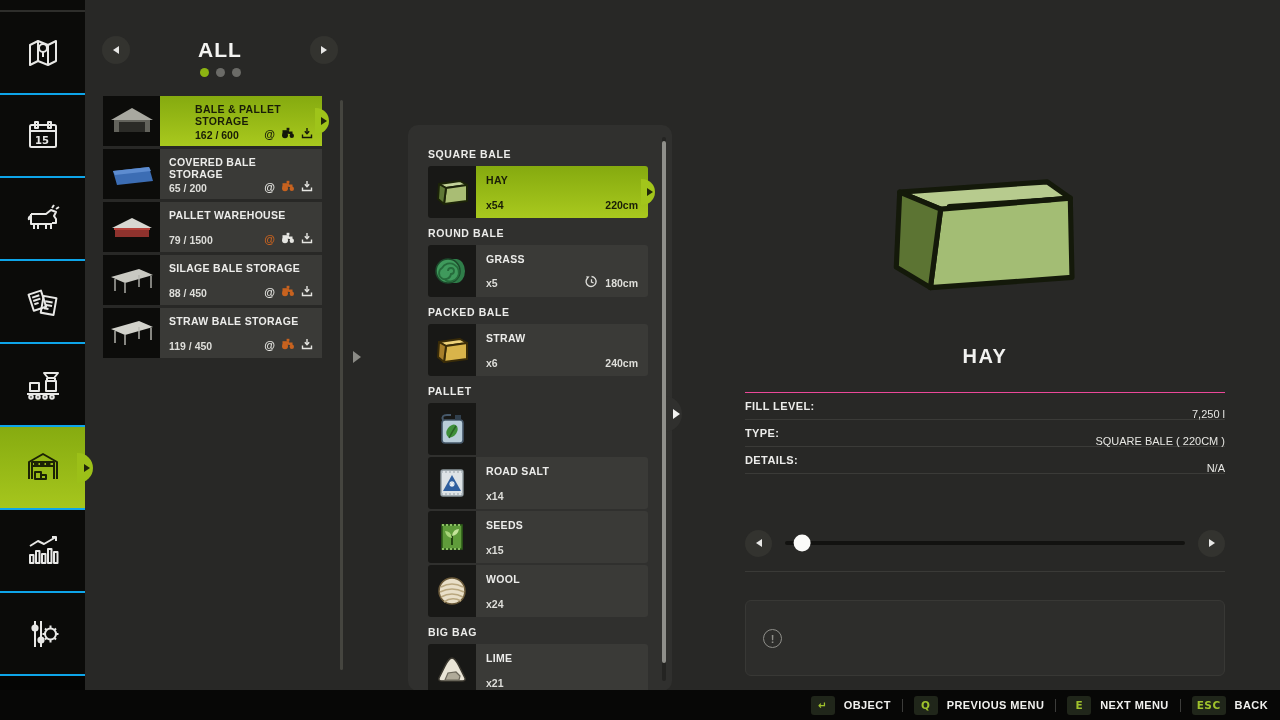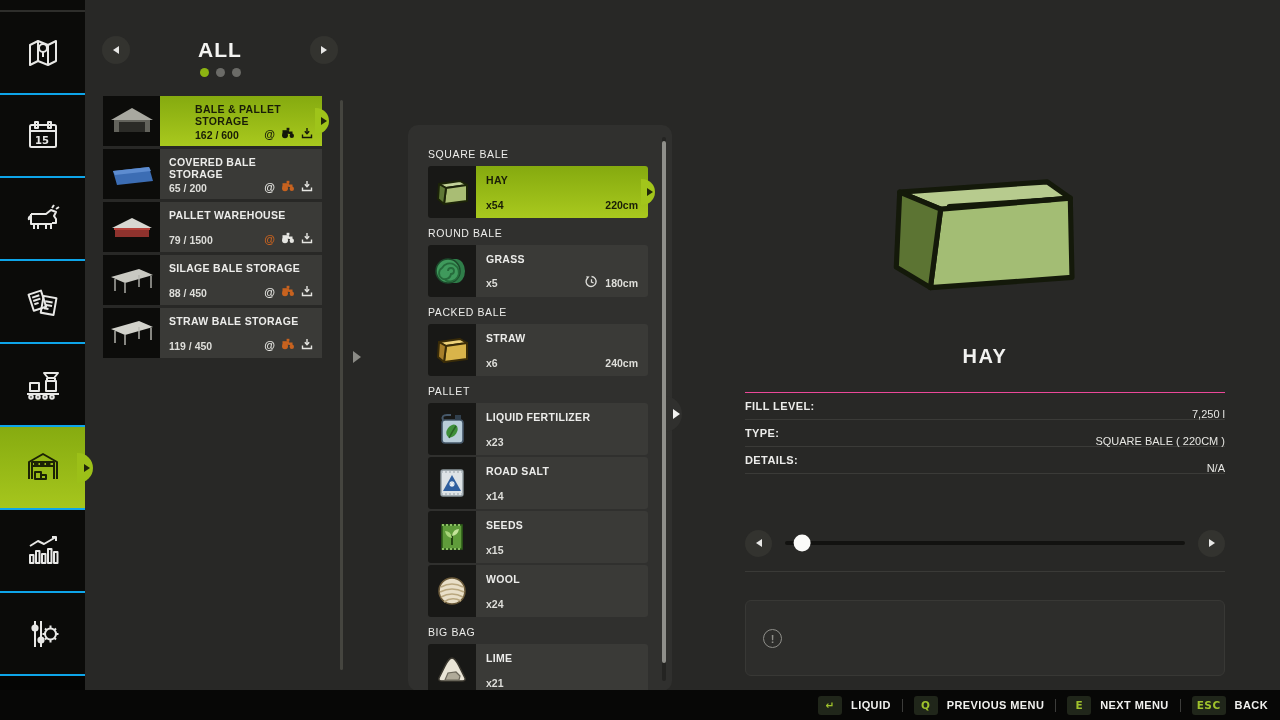--- a/index.html
+++ b/index.html
@@ -58,21 +58,21 @@
   .head-title{color:#f2f2f0;font-size:23px;letter-spacing:1px;font-weight:500;}
 
   
   .midpanel{position:absolute;left:408px;top:125px;width:264px;height:566px;background:#30302e;border-radius:10px;}
   .mid-bump{position:absolute;right:-10px;top:271px;width:20px;height:36px;background:#30302e;border-radius:0 18px 18px 0;cursor:pointer;}
   .mid-bump::after{content:"";position:absolute;right:2px;top:50%;transform:translateY(-50%);
       border-left:7px solid #f2f2f0;border-top:5px solid transparent;border-bottom:5px solid transparent;}
   .mid-scroll{position:absolute;right:6px;top:12px;bottom:10px;width:4px;background:#242422;border-radius:2px;cursor:pointer;}
   .mid-scroll .thumbbar{position:absolute;left:0;top:4px;width:4px;height:96%;background:#8f8f8a;border-radius:2px;}
   .mid-content{position:absolute;left:20px;top:14px;width:220px;}
-  .sec-head{margin:9px 0 6px 0;font-size:10.5px;font-weight:normal;color:#ececea;letter-spacing:.6px;}
+  .sec-head{margin:9px 0 6px 0;font-size:10.5px;font-weight:bold;color:#ececea;letter-spacing:.6px;}
   .orow{position:relative;display:flex;height:52px;margin-bottom:2px;cursor:pointer;}
   .orow .oicon{width:48px;background:#181816;border-radius:3px 0 0 3px;display:flex;align-items:center;justify-content:center;flex:none;}
   .orow .obody{flex:1;background:#3a3a37;border-radius:0 3px 3px 0;padding:8px 10px 7px 10px;
       display:flex;flex-direction:column;justify-content:space-between;}
   .orow .oname{font-size:10.5px;font-weight:bold;color:#ececea;letter-spacing:.3px;}
   .orow .osub{display:flex;justify-content:space-between;align-items:center;font-size:10.5px;font-weight:bold;color:#dededa;}
   .orow .oright{display:flex;align-items:center;gap:7px;}
   .orow.selected .obody{background:linear-gradient(180deg,#85aa0f,#a9c91e);}
   .orow.selected .oname,.orow.selected .osub{color:#191d07;}
   .orow.selected .tab{position:absolute;right:-7px;top:50%;transform:translateY(-50%);
@@ -488,26 +488,20 @@
       <div class="orow">
         <div class="oicon">
           <svg width="32" height="34" viewBox="0 0 32 34">
               <rect x="6" y="8" width="21" height="23" rx="3" fill="#b9cdd9" stroke="#46586a" stroke-width="1.6"></rect>
               <rect x="19" y="3" width="6" height="5" fill="#31404e"></rect>
               <path d="M7 8 Q5 3 11 3 H15" fill="none" stroke="#46586a" stroke-width="2"></path>
               <ellipse cx="16" cy="19" rx="5" ry="7" transform="rotate(35 16 19)" fill="#3f8f3a"></ellipse>
               <path d="M13 26 Q16 20 20 14" stroke="#2a6326" stroke-width="1.4" fill="none"></path>
             </svg>
         </div>
-        <div class="obody">
-          <div class="oname">LIQUID FERTILIZER</div>
-          <div class="osub">
-            <span>x23</span>
-          </div>
-        </div>
       </div>
 
       <div class="orow">
         <div class="oicon">
           <svg width="32" height="34" viewBox="0 0 32 34">
               <rect x="5" y="4" width="22" height="26" rx="2" fill="#dde3e6" stroke="#8b969c" stroke-width="1.4"></rect>
               <path d="M5 6 H27 M5 28 H27" stroke="#aeb8bd" stroke-width="1.6" stroke-dasharray="2 2"></path>
               <polygon points="16,9 7,25 25,25" fill="#2f5f9e"></polygon>
               <path d="M16 15 v6 M13 18 h6 M14 16 l4 4 M18 16 l-4 4" stroke="#e8eef2" stroke-width="1.2"></path>
             </svg>
@@ -618,21 +612,21 @@
     <div class="det-divider"></div>
 
     <div class="infobox">
       <div class="info-icon">!</div>
     </div>
   </div>
 
   <div class="footer">
     <div class="hint">
       <span class="key">↵</span>
-      <span class="hint-label">LIQUID</span>
+      <span class="hint-label">OBJECT</span>
     </div>
     <span class="hint-sep"></span>
     <div class="hint">
       <span class="key">Q</span>
       <span class="hint-label">PREVIOUS MENU</span>
     </div>
     <span class="hint-sep"></span>
     <div class="hint">
       <span class="key">E</span>
       <span class="hint-label">NEXT MENU</span>

